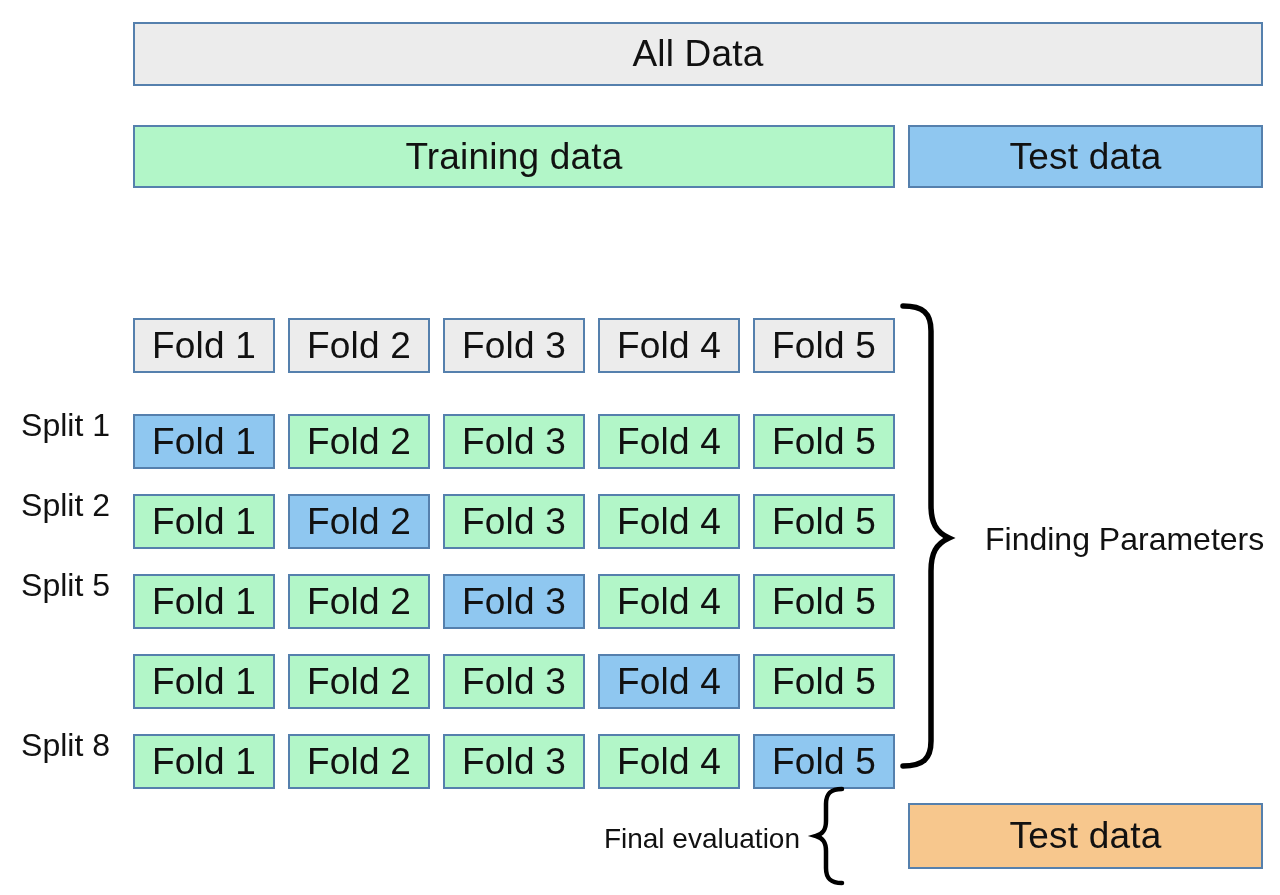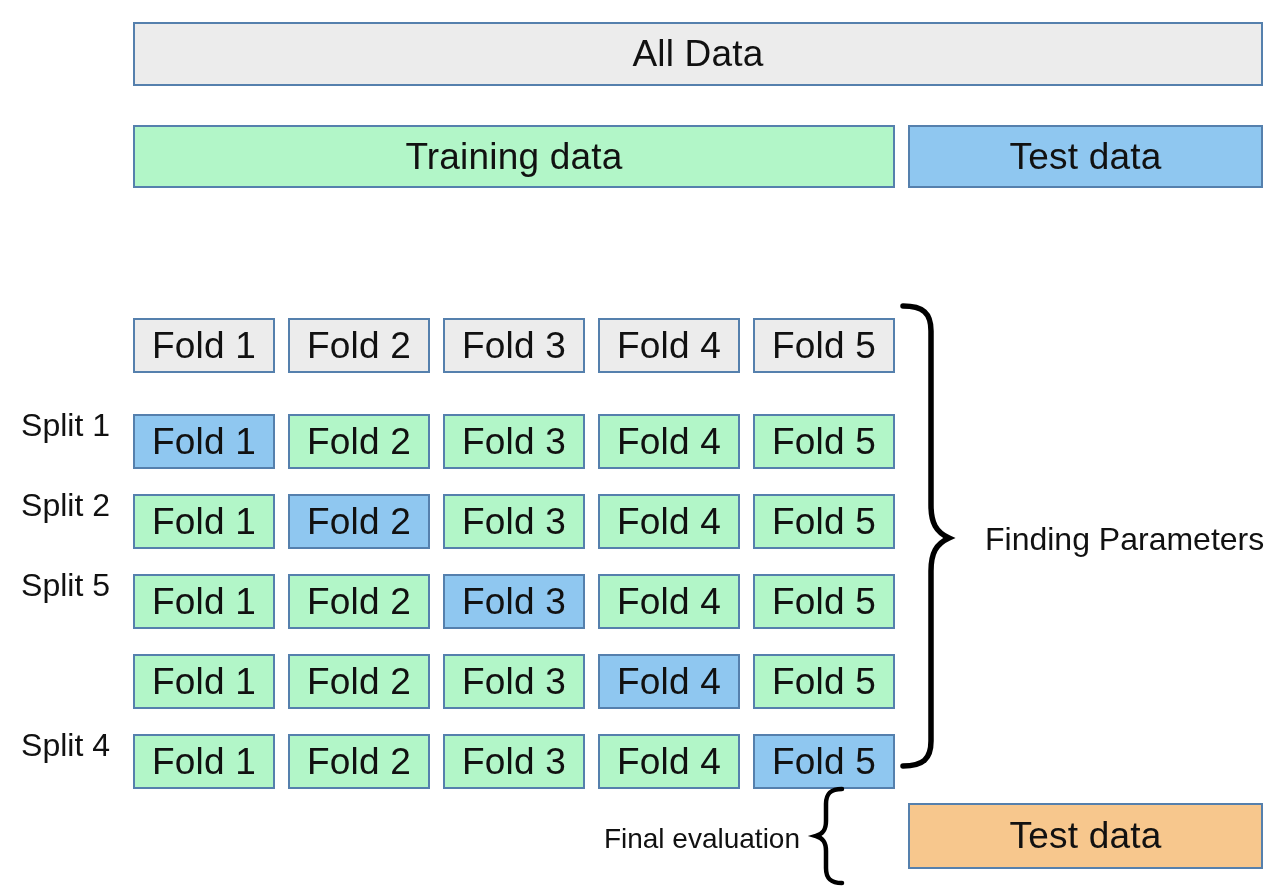--- a/index.html
+++ b/index.html
@@ -86,21 +86,21 @@
   <div class="box blue" style="left:443px; top:558px;">Fold 3</div>
   <div class="box green" style="left:598px; top:558px;">Fold 4</div>
   <div class="box green" style="left:753px; top:558px;">Fold 5</div>
 
   <div class="box green" style="left:133px; top:638px;">Fold 1</div>
   <div class="box green" style="left:288px; top:638px;">Fold 2</div>
   <div class="box green" style="left:443px; top:638px;">Fold 3</div>
   <div class="box blue" style="left:598px; top:638px;">Fold 4</div>
   <div class="box green" style="left:753px; top:638px;">Fold 5</div>
 
-  <div class="rowlabel" style="top:718px;">Split 4</div>
+  <div class="rowlabel" style="top:718px;">Split 8</div>
   <div class="box green" style="left:133px; top:718px;">Fold 1</div>
   <div class="box green" style="left:288px; top:718px;">Fold 2</div>
   <div class="box green" style="left:443px; top:718px;">Fold 3</div>
   <div class="box green" style="left:598px; top:718px;">Fold 4</div>
   <div class="box blue" style="left:753px; top:718px;">Fold 5</div>
 
   <svg id="brace-overlay" viewBox="0 0 1280 895" xmlns="http://www.w3.org/2000/svg">
     <path d="M 903,306 C 923,306 931,313 931,331 L 931,505 C 931,523 936,532 949,538 C 936,544 931,553 931,571 L 931,741 C 931,759 923,766 903,766" fill="none" stroke="#000000" stroke-width="5.5" stroke-linecap="round"></path>
     <path d="M 842,789 C 830,789 826,794 826,804 L 826,821 C 826,830 823,834 816,836 C 823,838 826,842 826,851 L 826,868 C 826,878 830,883 842,883" fill="none" stroke="#000000" stroke-width="4.5" stroke-linecap="round"></path>
   </svg>

